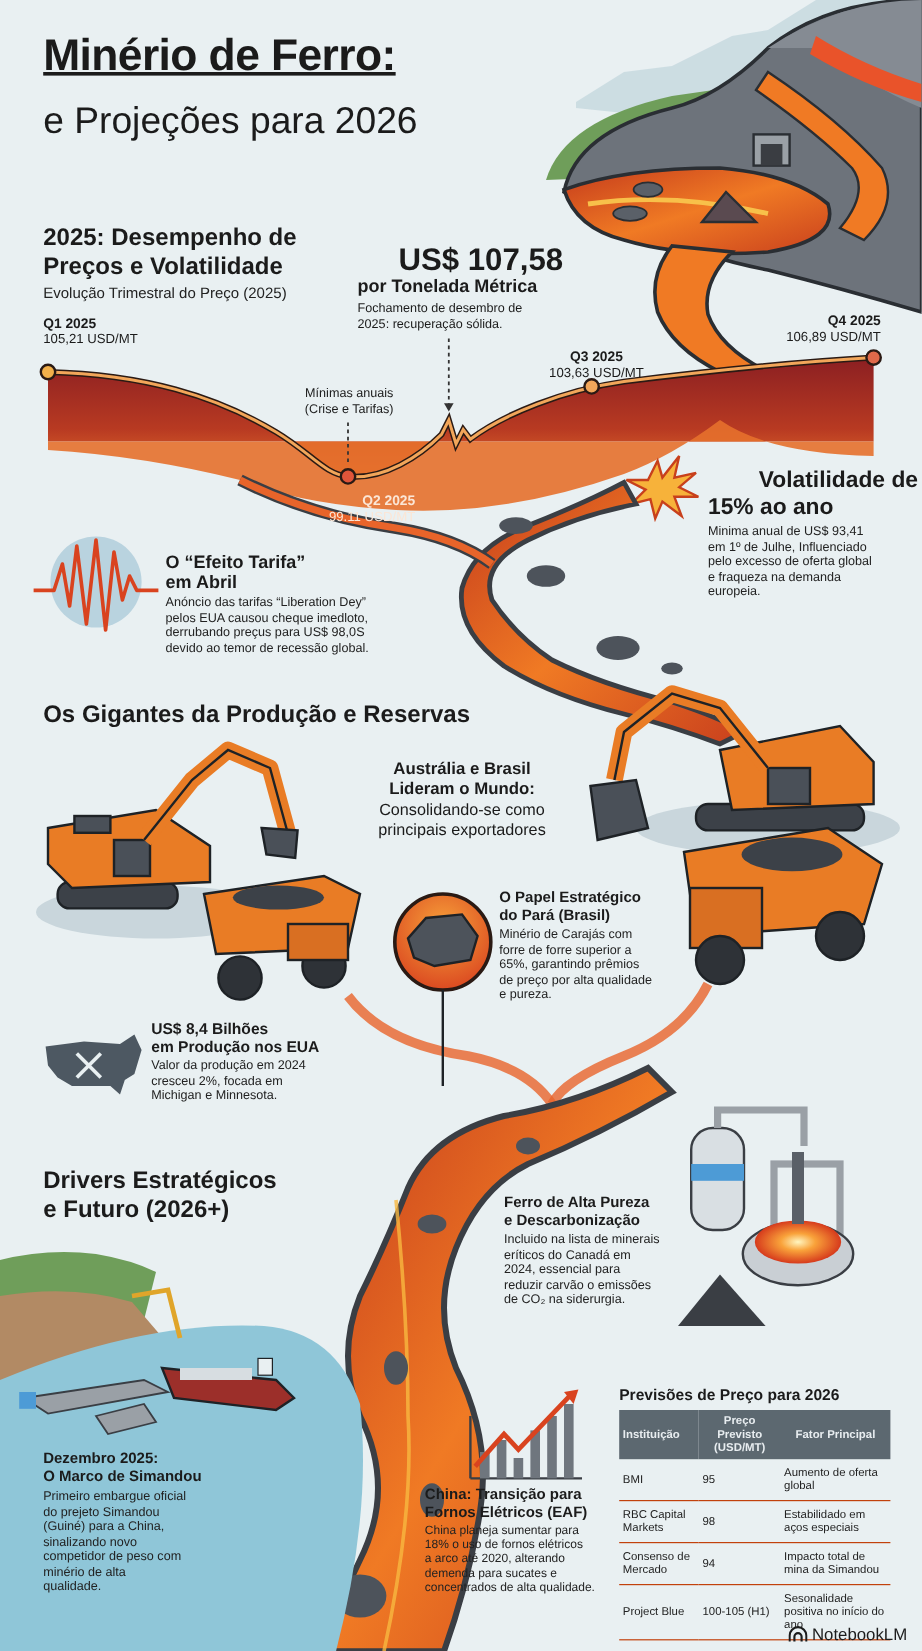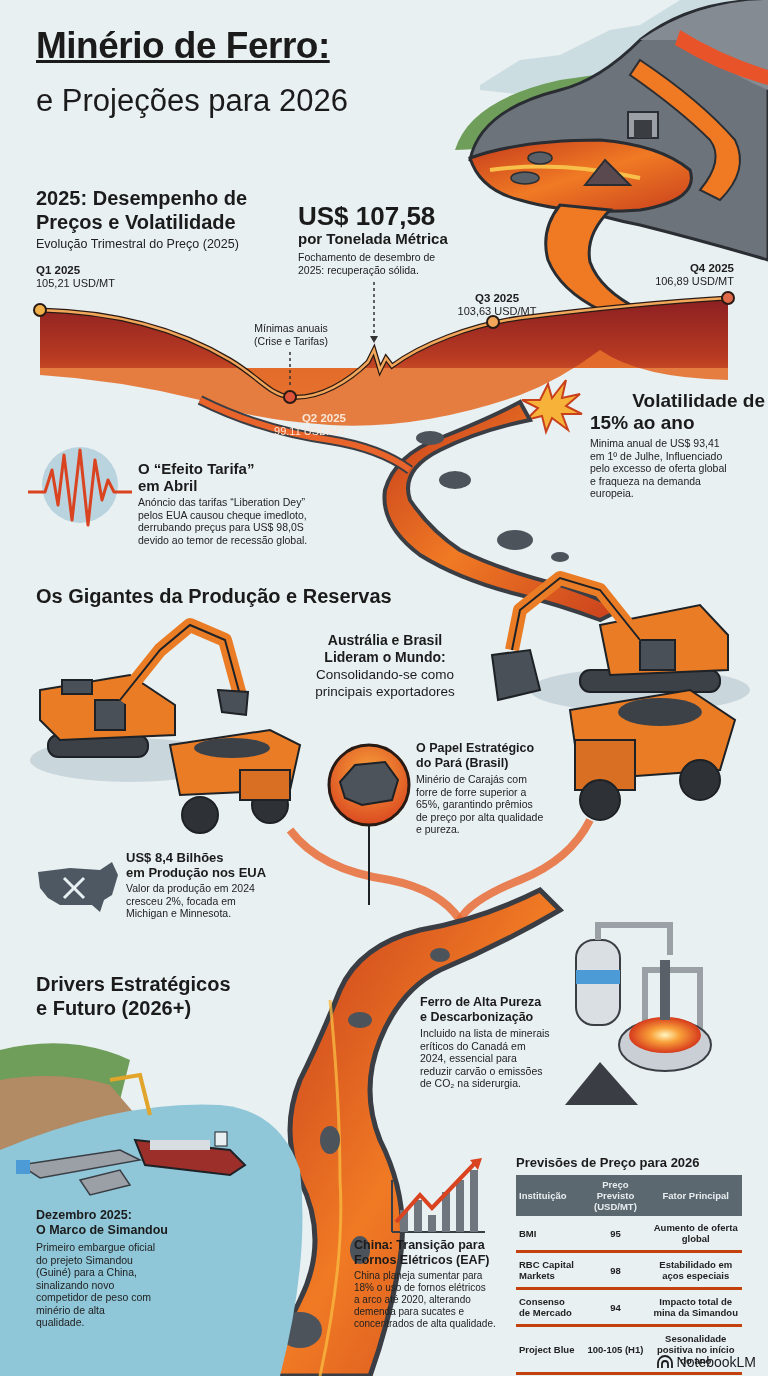--- a/index.html
+++ b/index.html
@@ -16,22 +16,22 @@
   .h2 { font-size:21px; font-weight:700; line-height:24px; }
   .h3 { font-size:15px; font-weight:700; line-height:17px; }
   .body { font-size:11.5px; line-height:13.5px; color:#222; }
   .small { font-size:10.5px; line-height:12.5px; }
   .q-label { font-size:11.5px; font-weight:700; line-height:13px; }
   .q-val { font-size:11px; line-height:13px; }
   .q-light { color:#fbe6d6; }
   table.fc { position:absolute; left:516px; top:1175px; width:226px; border-collapse:collapse; font-size:9.5px; }
   table.fc th { background:#5c6870; color:#e8edf0; font-weight:700; padding:4px 3px; line-height:11px; text-align:center; }
   table.fc th:first-child { text-align:left; }
-  table.fc td { padding:6px 3px; border-bottom:3px solid #c2410c; font-weight:700; line-height:11px; color:#222; }
-  table.fc td.c { text-align:center;margin-top:20px; }
+  table.fc td { padding:6px 3px; border-bottom:1px solid #c2410c; font-weight:400; line-height:11px; color:#222; }
+  table.fc td.c { text-align:left;margin-top:20px; }
   .brand { position:absolute; right:12px; bottom:6px; font-size:14px; color:#1c1c1c; display:flex; align-items:center; gap:4px; }
 </style>
 </head>
 <body>
 
 <svg class="layer" width="768" height="1376" viewBox="0 0 768 1376">
   <defs>
     <linearGradient id="areaGrad" x1="0" y1="0" x2="0" y2="1">
       <stop offset="0" stop-color="#8b1f22"></stop>
       <stop offset="0.6" stop-color="#b83a22"></stop>
@@ -204,21 +204,21 @@
   <div>e Projeções para 2026</div>
 </div>
 
 <div class="t h2" style="left:36px; top:186px; font-size:20px;">
   <div>2025: Desempenho de</div>
   <div>Preços e Volatilidade</div>
 </div>
 <div class="t body" style="left:36px; top:238px; font-size:12.5px;">Evolução Trimestral do Preço (2025)</div>
 
 <div class="t" style="left:298px; top:202px;">
-  <div style="font-size:26px; font-weight:700; line-height:28px;">US$ 107,58</div>
+  <div style="font-size:26px; font-weight:700; line-height:28px;margin-left:34px;">US$ 107,58</div>
   <div style="font-size:15px; font-weight:700; line-height:18px;">por Tonelada Métrica</div>
   <div class="small" style="margin-top:3px;">
     <div>Fochamento de desembro de</div>
     <div>2025: recuperação sólida.</div>
   </div>
 </div>
 
 <div class="t" style="left:36px; top:264px;">
   <div class="q-label">Q1 2025</div>
   <div class="q-val">105,21 USD/MT</div>

